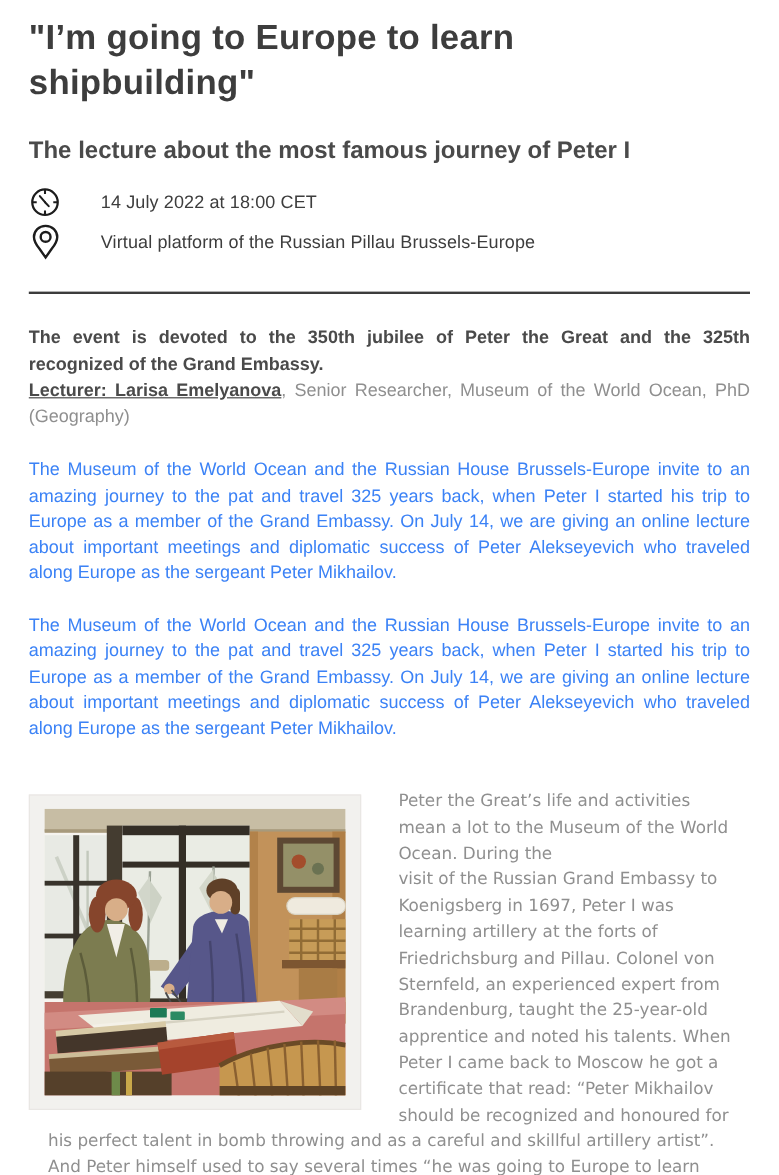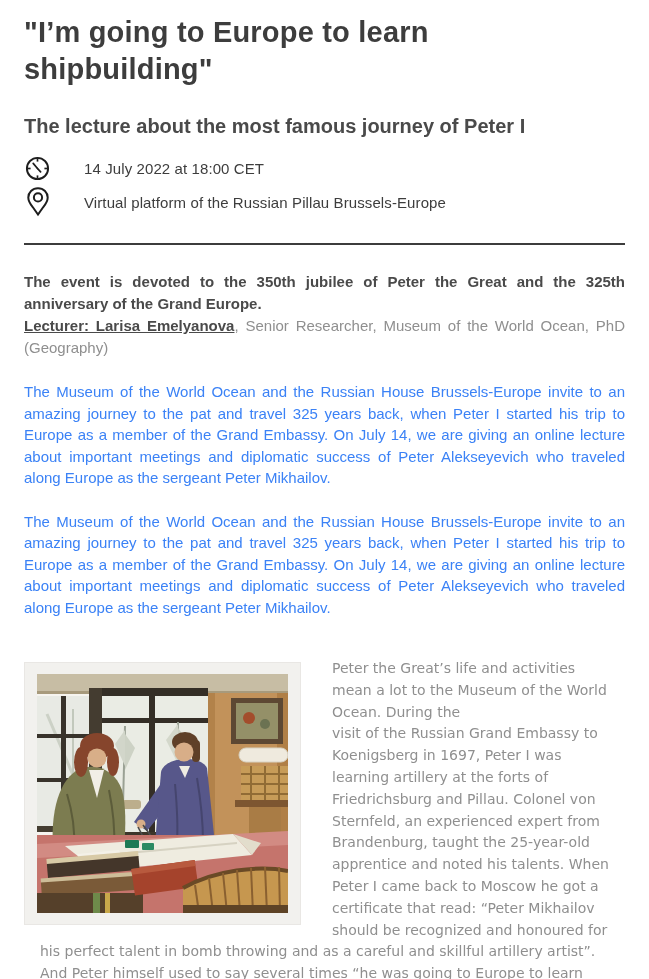--- a/index.html
+++ b/index.html
@@ -110,21 +110,21 @@
           <circle cx="12" cy="11.4" r="4.1" fill="none" stroke="#1d1d1d" stroke-width="2"></circle>
         </svg>
       </span>
       <span class="event-text">Virtual platform of the Russian Pillau Brussels-Europe</span>
     </div>
   </div>
 
   <hr class="divider">
 
   <div class="intro-block">
-    <p class="p-bold">The event is devoted to the 350th jubilee of Peter the Great and the 325th anniversary of the Grand Europe.</p>
+    <p class="p-bold">The event is devoted to the 350th jubilee of Peter the Great and the 325th recognized of the Grand Embassy.</p>
     <p><span class="lect-bold">Lecturer: Larisa Emelyanova</span><span class="lect-rest">, Senior Researcher, Museum of the World Ocean, PhD (Geography)</span></p>
   </div>
 
   <p class="para">The Museum of the World Ocean and the Russian House Brussels-Europe invite to an amazing journey to the pat and travel 325 years back, when Peter I started his trip to Europe as a member of the Grand Embassy. On July 14, we are giving an online lecture about important meetings and diplomatic success of Peter Alekseyevich who traveled along Europe as the sergeant Peter Mikhailov.</p>
 
   <p class="para">The Museum of the World Ocean and the Russian House Brussels-Europe invite to an amazing journey to the pat and travel 325 years back, when Peter I started his trip to Europe as a member of the Grand Embassy. On July 14, we are giving an online lecture about important meetings and diplomatic success of Peter Alekseyevich who traveled along Europe as the sergeant Peter Mikhailov.</p>
 
   <div class="closing-section">
 
     <figure class="painting-fig" role="img" aria-label="Watercolor painting of Peter I in a blue coat leaning over a table with charts and books, talking with an officer in a green coat beside windows with sailing ships outside">

